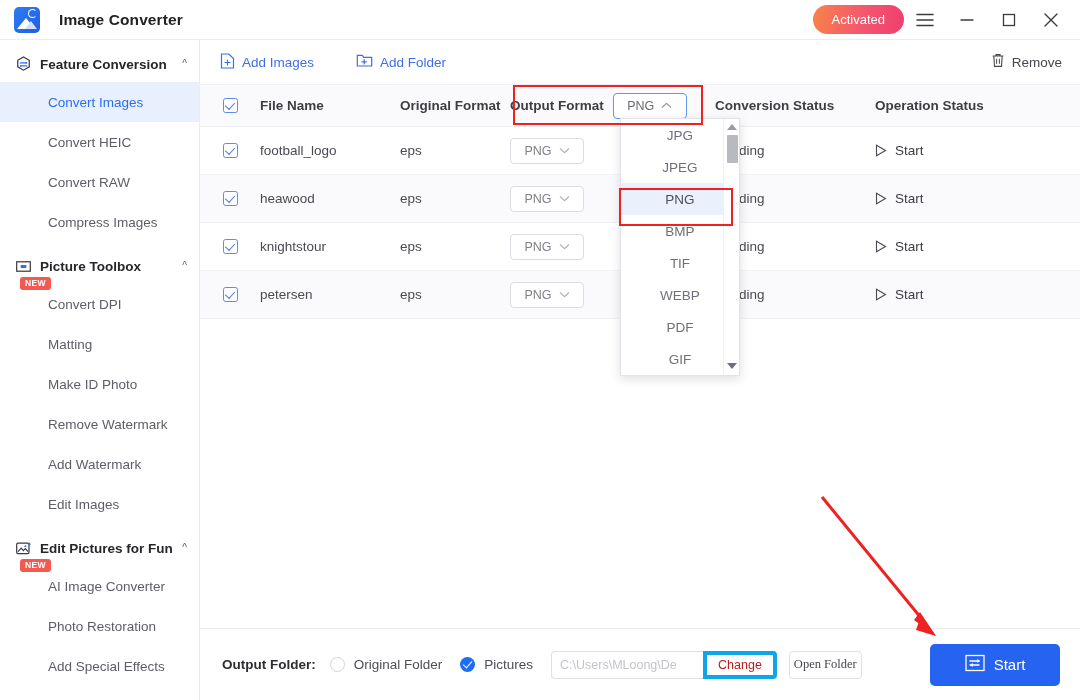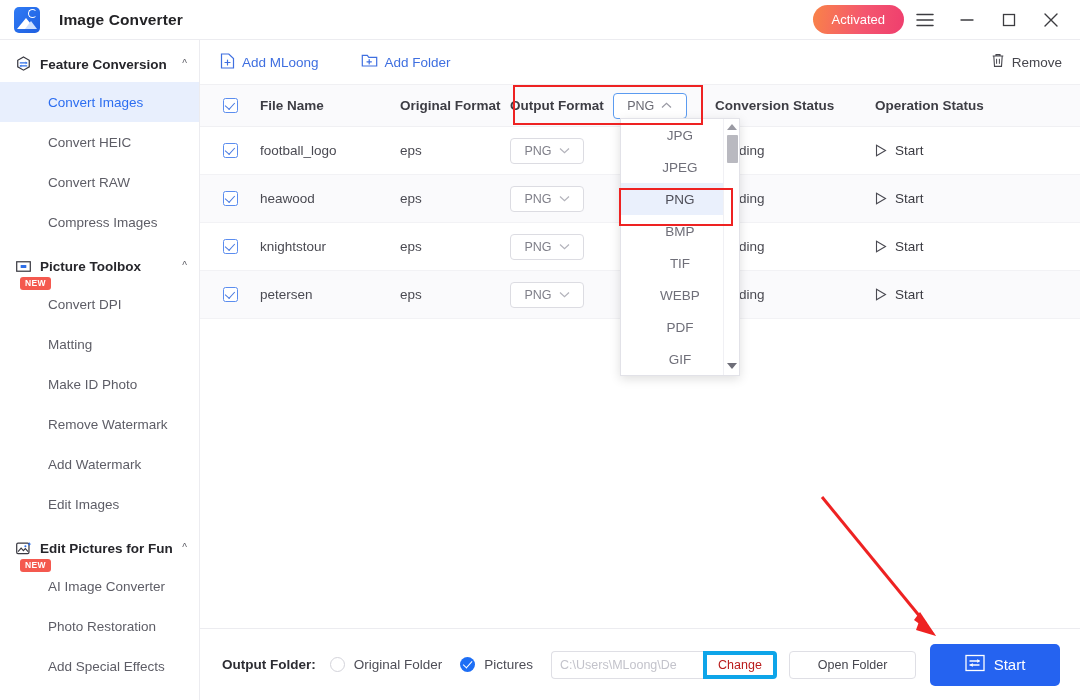--- a/index.html
+++ b/index.html
@@ -271,25 +271,25 @@
   }
   .path-input::placeholder { color: #c3c3cb; }
   .btn-change {
     height: 28px; padding: 0 11px;
     border: 4px solid #0ea5e9; border-radius: 0 4px 4px 0;
     background: #fff; font-size: 12.5px; color: #b91c1c;
     display: flex; align-items: center; cursor: pointer;
     font-family: "Liberation Sans", sans-serif;
   }
   .btn-open {
-    height: 28px; padding: 0 28px; margin-left: 12px;
+    height: 28px; padding: 0 4px; margin-left: 12px;
     border: 1px solid #dfdfe5; border-radius: 4px;
     background: #fff; font-size: 12.5px; color: #46464e;
     display: flex; align-items: center; cursor: pointer;
-    font-family: Liberation Sans, sans-serif;
+    font-family: Liberation Serif, serif;
   }
   .btn-start {
     margin-left: auto;
     width: 130px; height: 42px;
     border-radius: 5px; border: none;
     background: #2563f0; color: #fff;
     font-size: 15px;
     display: flex; align-items: center; justify-content: center; gap: 9px;
     cursor: pointer;
     font-family: "Liberation Sans", sans-serif;
@@ -421,21 +421,21 @@
   <div class="main">
 
     <div class="toolbar">
       <div class="tool-btn">
         <span>
           <svg width="15" height="16" viewBox="0 0 15 16">
             <path d="M1.5 1h7.3L13.5 5.6V15H1.5z" fill="none" stroke="#3f6fe0" stroke-width="1.2"></path>
             <path d="M7.5 7v5M5 9.5h5" stroke="#3f6fe0" stroke-width="1.2" stroke-linecap="round"></path>
           </svg>
         </span>
-        <span>Add MLoong</span>
+        <span>Add Images</span>
       </div>
       <div class="tool-btn">
         <span>
           <svg width="17" height="15" viewBox="0 0 17 15">
             <path d="M1.3 2.4h5l1.5 2h7.9V13H1.3z" fill="none" stroke="#3f6fe0" stroke-width="1.2"></path>
             <path d="M8.2 6.6v4.4M6 8.8h4.4" stroke="#3f6fe0" stroke-width="1.2" stroke-linecap="round"></path>
           </svg>
         </span>
         <span>Add Folder</span>
       </div>

